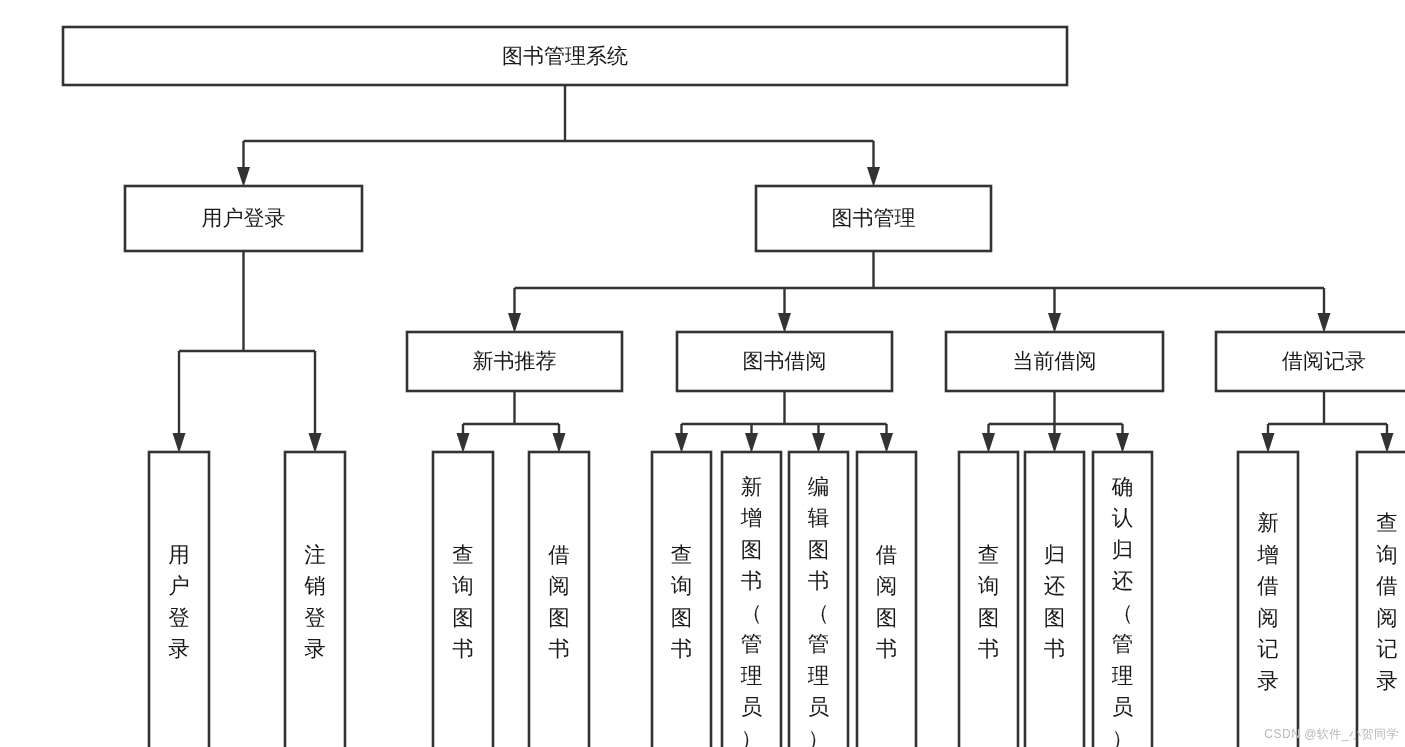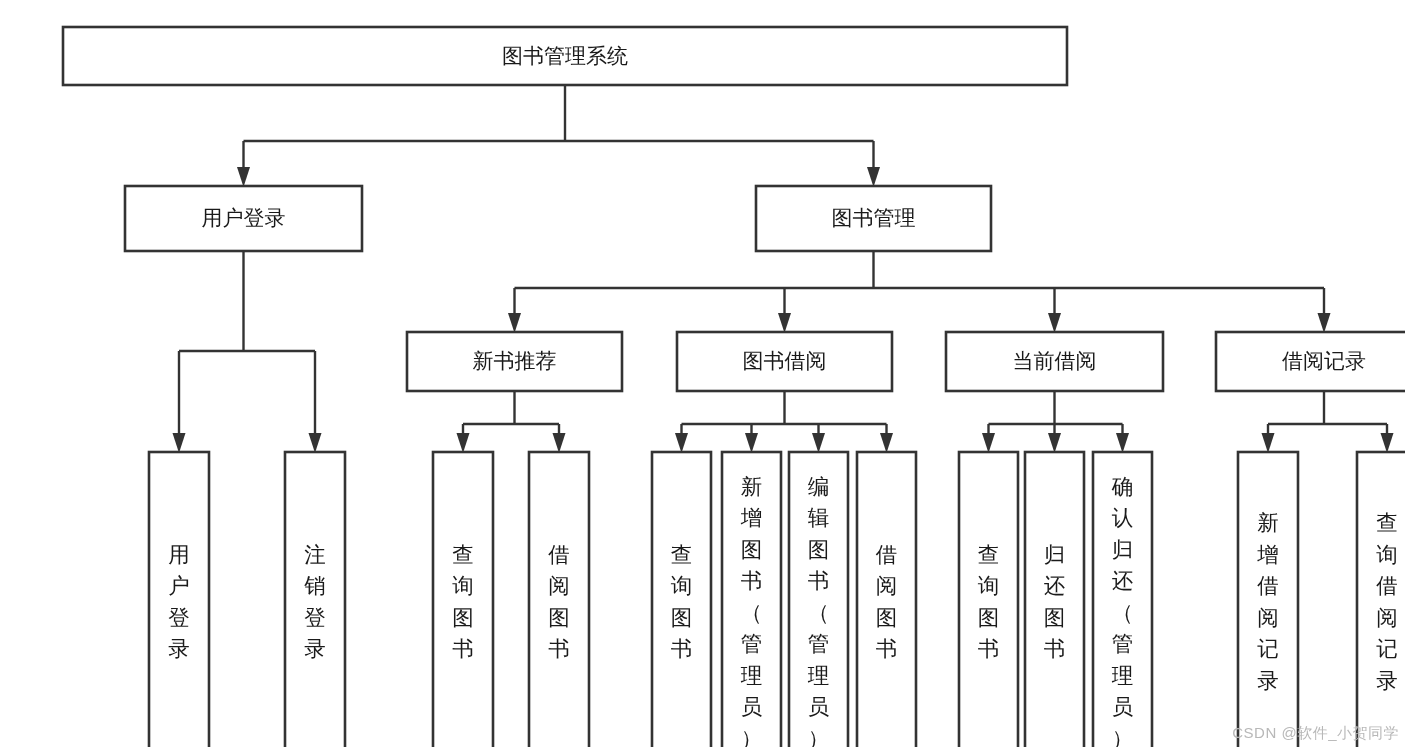--- a/index.html
+++ b/index.html
@@ -48,21 +48,21 @@
     font-family: "Liberation Sans", "DejaVu Sans", sans-serif;
     fill: #1a1a1a;
     font-size: 21.5px;
     text-anchor: middle;
   }
   .watermark {
     position: absolute;
     right: 6px;
     bottom: 4px;
     font-family: "Liberation Sans", "DejaVu Sans", sans-serif;
-    font-size: 15px;
+    font-size: 12px;
     color: #b8b8b8;
     letter-spacing: 0.5px;
     white-space: nowrap;
     pointer-events: none;
   }
 </style>
 </head>
 <body>
 
 <div id="chart-root">

